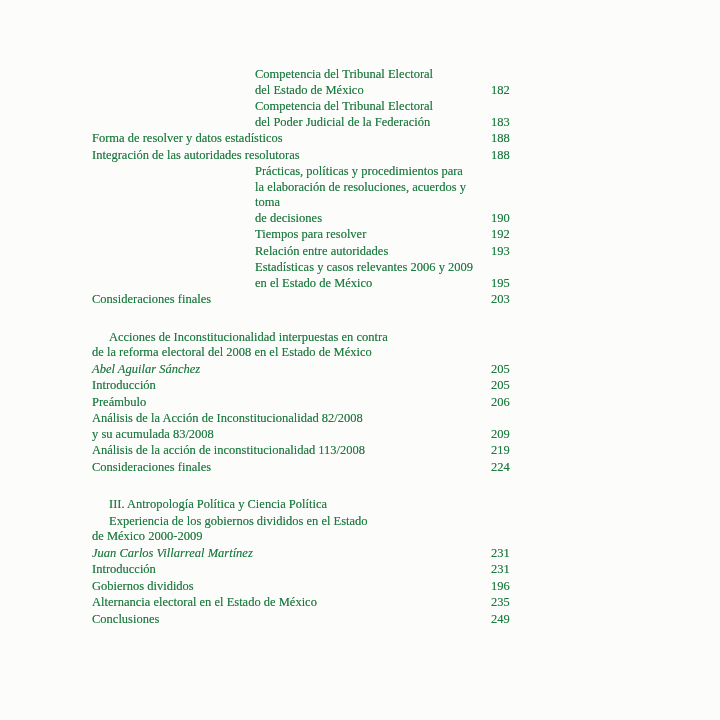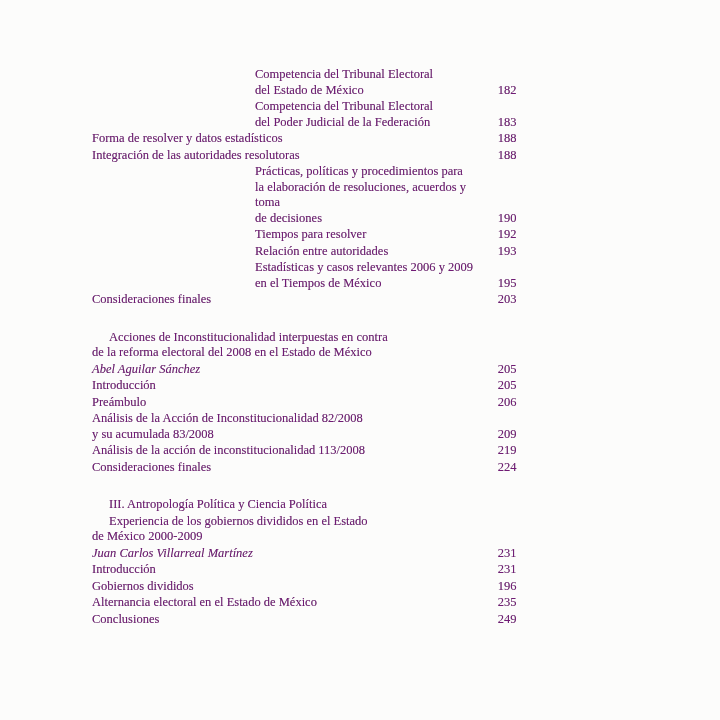--- a/index.html
+++ b/index.html
@@ -3,21 +3,21 @@
 <meta charset="utf-8">
 <style>
   html, body { margin: 0; padding: 0; }
   .page {
     position: relative;
     width: 720px;
     height: 720px;
     background: #fcfcfb;
     font-family: "Liberation Serif", "DejaVu Serif", serif;
     font-size: 12.5px;
-    color: #701a75;
+    color: #15803d;
     overflow: hidden;
   }
   .toc {
     position: absolute;
     left: 0;
     top: 67px;
     width: 523px;
   }
   .sec + .sec { margin-top: 22px; }
   .row {
@@ -29,21 +29,21 @@
     line-height: 15.5px;
     text-shadow: 0 0 .5px rgba(30,30,30,.4);
   }
   .la { padding-left: 109px; }   
   .lb { padding-left: 92px; }   
   .lc { padding-left: 255px; }   
   .it { font-style: italic; }
   .pg {
     flex-shrink: 0;
     width: 32px;
-    text-align: center;
+    text-align: left;
     align-self: flex-end;
   }
 </style>
 </head>
 <body>
 
 <div class="page">
   <div class="toc">
 
     <div class="sec">
@@ -89,21 +89,21 @@
       </div>
       <div class="row">
         <div class="txt">
           <div class="line lc">Relación entre autoridades</div>
         </div>
         <div class="pg">193</div>
       </div>
       <div class="row">
         <div class="txt">
           <div class="line lc">Estadísticas y casos relevantes 2006 y 2009</div>
-          <div class="line lc">en el Tiempos de México</div>
+          <div class="line lc">en el Estado de México</div>
         </div>
         <div class="pg">195</div>
       </div>
       <div class="row">
         <div class="txt">
           <div class="line lb">Consideraciones finales</div>
         </div>
         <div class="pg">203</div>
       </div>
     </div>

